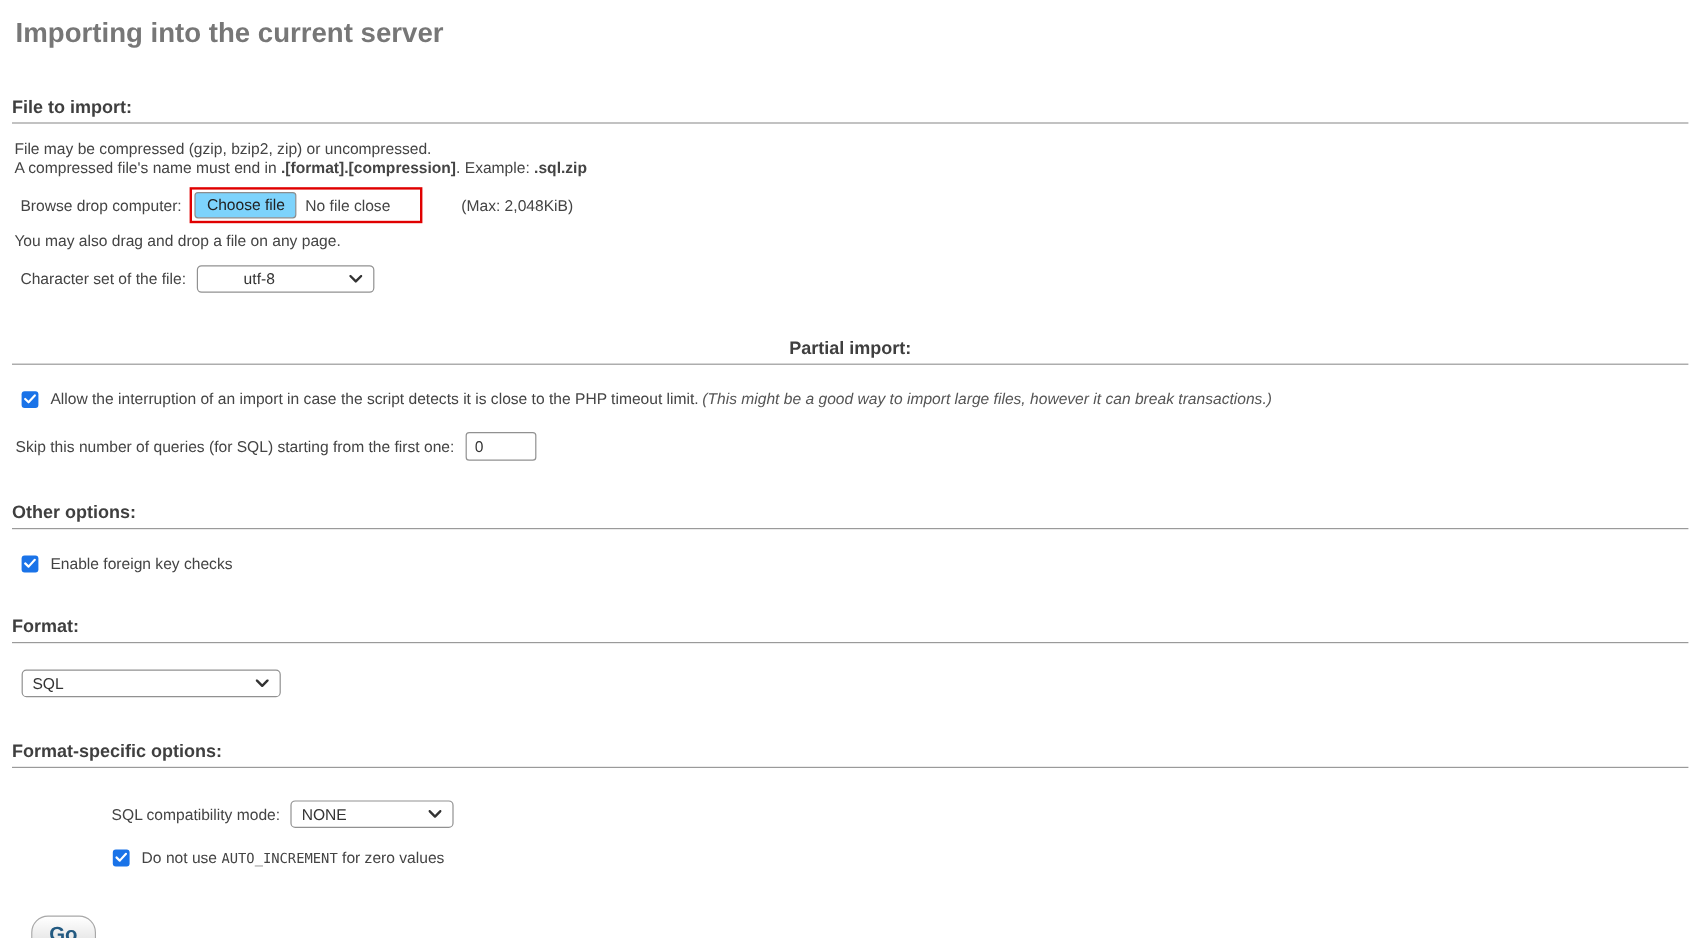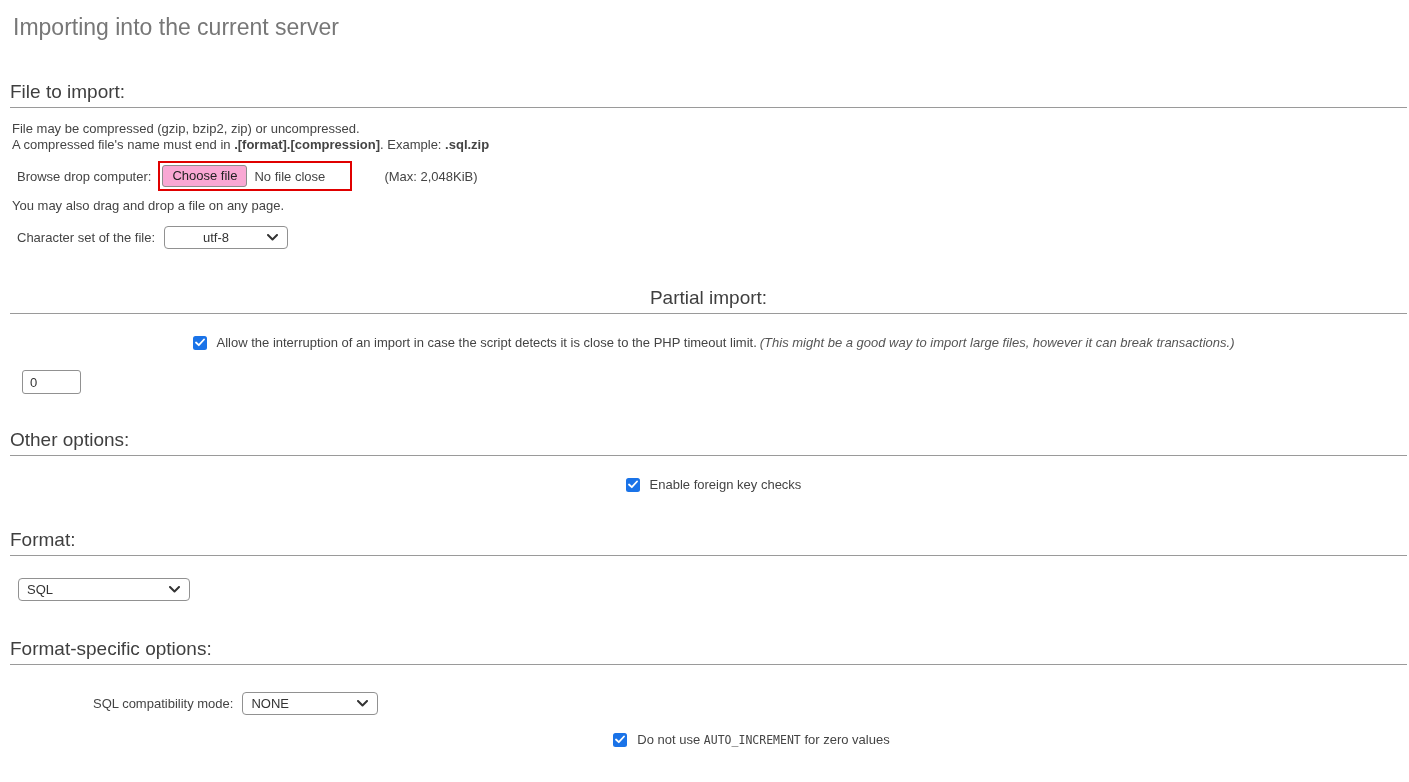--- a/index.html
+++ b/index.html
@@ -7,30 +7,30 @@
   body {
     width: 1409px; height: 782px; overflow: hidden;
     background: #ffffff;
     font-family: "Liberation Sans", sans-serif;
     font-size: 13px;
     color: var(--body-text, #444444);
   }
   .page-title {
     margin: 13px 0 0 13px;
     font-size: 23px;
-    font-weight: 400;
+    font-weight: 700;
     line-height: 28px;
     color: var(--title-gray, #777777);
   }
   .section-heading {
     margin: 5px 2px 0 10px;
     padding-bottom: 4px;
     border-bottom: 1px solid #9a9a9a;
-    font-size: 19px;
-    font-weight: 400;
+    font-size: 15px;
+    font-weight: 700;
     color: var(--heading-text, #3f3f3f);
   }
   .mt-s1 { margin-top: 40px; }
   .desc {
     margin: 13px 0 0 12px;
     line-height: 15.5px;
   }
   .row {
     display: flex;
     align-items: center;
@@ -41,21 +41,21 @@
     display: inline-flex;
     align-items: center;
     border: 2px solid var(--highlight-red, #e00000);
     padding: 2px 2px;
     width: 194px;
   }
   .choose-file-btn {
     font-family: "Liberation Sans", sans-serif;
     font-size: 13px;
     color: #222;
-    background: #f9a8d4;
+    background: #7dd3fc;
     border: 1px solid #8d8d8d;
     border-radius: 3px;
     padding: 2px 9px 3px 9px;
     cursor: pointer;
     white-space: nowrap;
   }
   .no-file { margin-left: 7px; color: #444; white-space: nowrap; }
   .max-size { margin-left: 32px; }
   .drag-note { margin: 7px 0 0 12px; }
   .charset-row { margin: 13px 0 0 17px; }
@@ -65,25 +65,25 @@
     align-items: center;
     justify-content: space-between;
     height: 23px;
     padding: 0 9px 0 8px;
     border: 1px solid var(--border-gray, #919191);
     border-radius: 4px;
     background: #fff;
     color: #333;
     cursor: pointer;
   }
-  .charset-select { width: 124px; padding-left: 38px; }
-  .format-select { width: 172px; margin: 22px 0 0 18px; }
+  .charset-select { width: 148px; padding-left: 38px; }
+  .format-select { width: 216px; margin: 22px 0 0 18px; }
   .compat-select { width: 136px; margin-left: 9px; }
   .mt-s2 { margin-top: 38px; text-align: center; }
-  .check-row { margin-left: 18px; align-items: center; justify-content: center; }
+  .check-row { margin-left: 18px; align-items: center; }
   .check-row-1 { margin-top: 21px; }
   .checkbox {
     width: 14px; height: 14px;
     flex: none;
     background: var(--accent-blue, #1a73e8);
     border-radius: 2.5px;
     display: inline-flex;
     align-items: center;
     justify-content: center;
     cursor: pointer;
@@ -167,20 +167,21 @@
     <div class="row check-row check-row-1">
       <span class="checkbox">
         <svg width="10" height="9" viewBox="0 0 10 9">
             <path d="M1 4.5L3.8 7.2 9 1.5" fill="none" stroke="#fff" stroke-width="1.8" stroke-linecap="round" stroke-linejoin="round"></path>
           </svg>
       </span>
       <span class="check-label"><span>Allow the interruption of an import in case the script detects it is close to the PHP timeout limit.</span><i>(This might be a good way to import large files, however it can break transactions.)</i></span>
     </div>
 
     <div class="row skip-row">
+      <span>Skip this number of queries (for SQL) starting from the first one:</span>
       <input class="skip-input" type="text" value="0" style="">
     </div>
   </section>
 
   
   <section>
     <h3 class="section-heading mt-s3">Other options:</h3>
 
     <div class="row check-row fk-row">
       <span class="checkbox">

